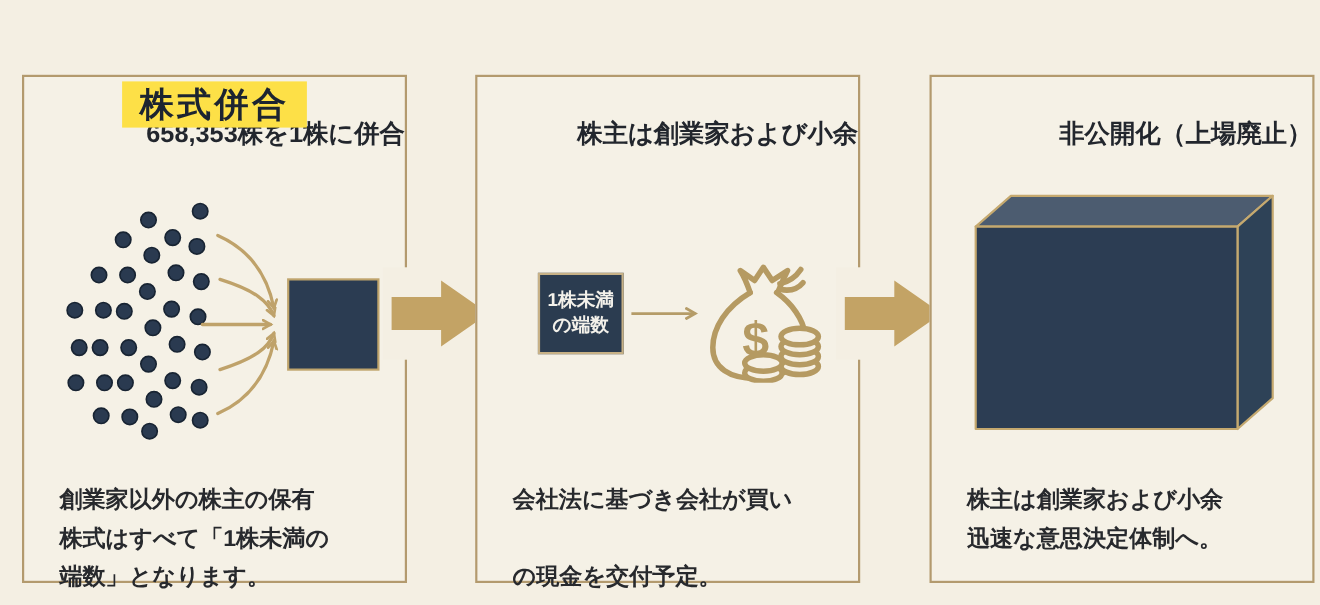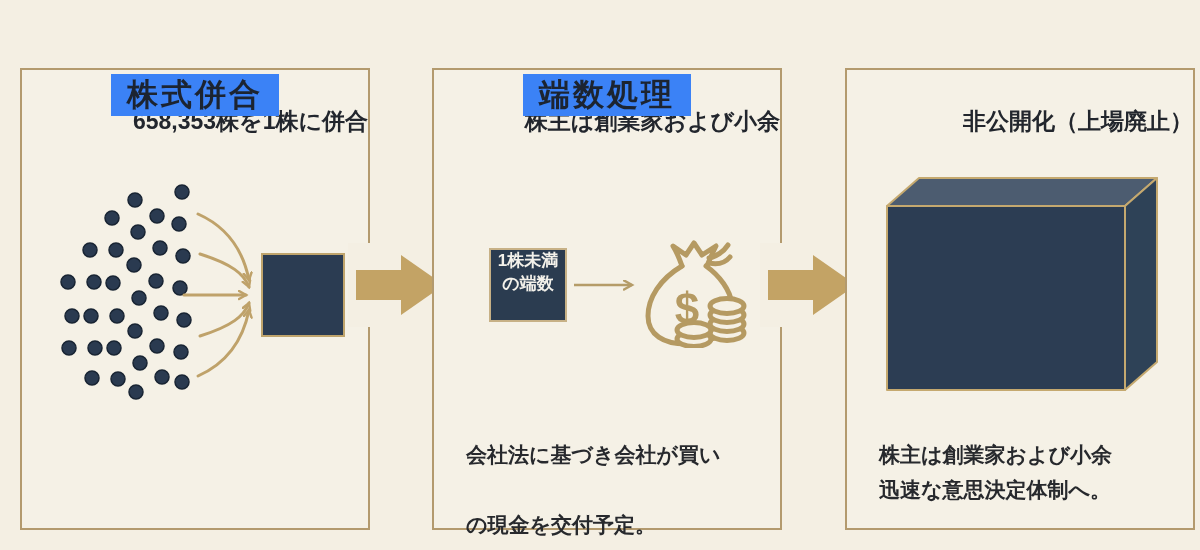--- a/index.html
+++ b/index.html
@@ -12,21 +12,21 @@
   .panel {
     position:absolute; top:68px; width:350px; height:462px;
     border:2px solid #b39a6e; box-sizing:border-box;
     background:#f5f1e6;
   }
   #panel-1 { left:20px; }
   #panel-2 { left:432px; }
   #panel-3 { left:845px; }
   .panel-title {
     position:absolute; top:-22px; left:50%; transform:translateX(-50%);
-    background:#3b82f6; padding:0 16px;
+    background:#fde047; padding:0 16px;
     font-size:31px; font-weight:bold; letter-spacing:3px;
     color:#1c2431; white-space:nowrap;
   }
   .panel-subtitle {
     margin-top:36px; text-align:right;
     font-size:23px; font-weight:bold; color:#22262d;
   }
   .graphic {
     position:absolute; top:100px; left:10px; width:326px; height:240px;
   }
@@ -37,21 +37,21 @@
   .flow-arrow {
     position:absolute; top:243px; width:104px; height:84px;
     background:#f4efe3;
   }
   #flow-arrow-1 { left:348px; }
   #flow-arrow-2 { left:760px; }
   .fraction-chip {
     position:absolute; left:45px; top:78px; width:78px; height:74px;
     background:#2b3c50; border:2px solid #c7b186; box-sizing:border-box;
     color:#f3f1ea; font-size:17px; font-weight:600;
-    display:flex; flex-direction:column; align-items:center; justify-content:flex-start;
+    display:flex; flex-direction:column; align-items:center; justify-content:center;
     line-height:1.35; text-align:center;
   }
   .chip-arrow { position:absolute; left:126px; top:78px; }
   .money-bag { position:absolute; left:196px; top:66px; }
   svg { display:block; }
 </style>
 </head>
 <body>
 
 <section class="panel" id="panel-1">
@@ -105,30 +105,34 @@
         <path d="M166,44 C202,60 213,90 217,110" marker-end="url(#chev1)"></path>
         <path d="M168,84 C200,94 212,104 217,117" marker-end="url(#chev1)"></path>
         <path d="M152,125 L214,125" marker-end="url(#chev1)"></path>
         <path d="M168,166 C200,156 212,146 217,133" marker-end="url(#chev1)"></path>
         <path d="M166,206 C202,190 213,160 217,140" marker-end="url(#chev1)"></path>
       </g>
       <rect x="230" y="84" width="82" height="82" fill="#2b3c52" stroke="#bfa46c" stroke-width="2"></rect>
     </svg>
   </div>
 
+  <p class="panel-body">
+    <span>創業家以外の株主の保有</span><br>
+    <span>株式はすべて「1株未満の</span><br>
+    <span>端数」となります。</span>
+  </p>
 </section>
 
 <div class="flow-arrow" id="flow-arrow-1">
   <svg width="104" height="84" viewBox="0 0 104 84">
     <polygon points="8,27 53,27 53,12 96,42 53,72 53,57 8,57" fill="#c3a365"></polygon>
   </svg>
 </div>
 
 <section class="panel" id="panel-2">
-  <h2 class="panel-title">端数処理</h2>
   <div class="panel-subtitle">株主は創業家および小余</div>
 
   <div class="graphic">
     <div class="fraction-chip">
       <span>1株未満</span>
       <span>の端数</span>
     </div>
 
     <div class="chip-arrow">
       <svg width="76" height="74" viewBox="0 0 76 74">

